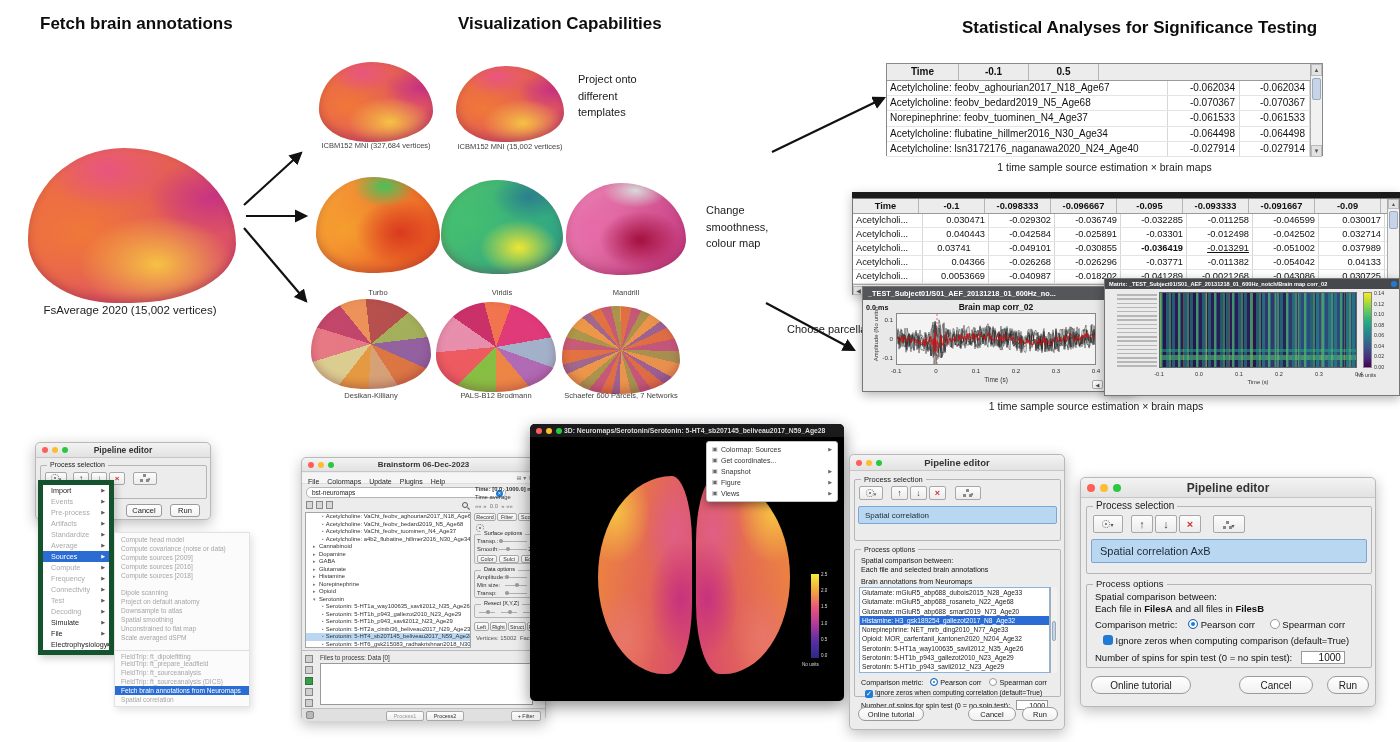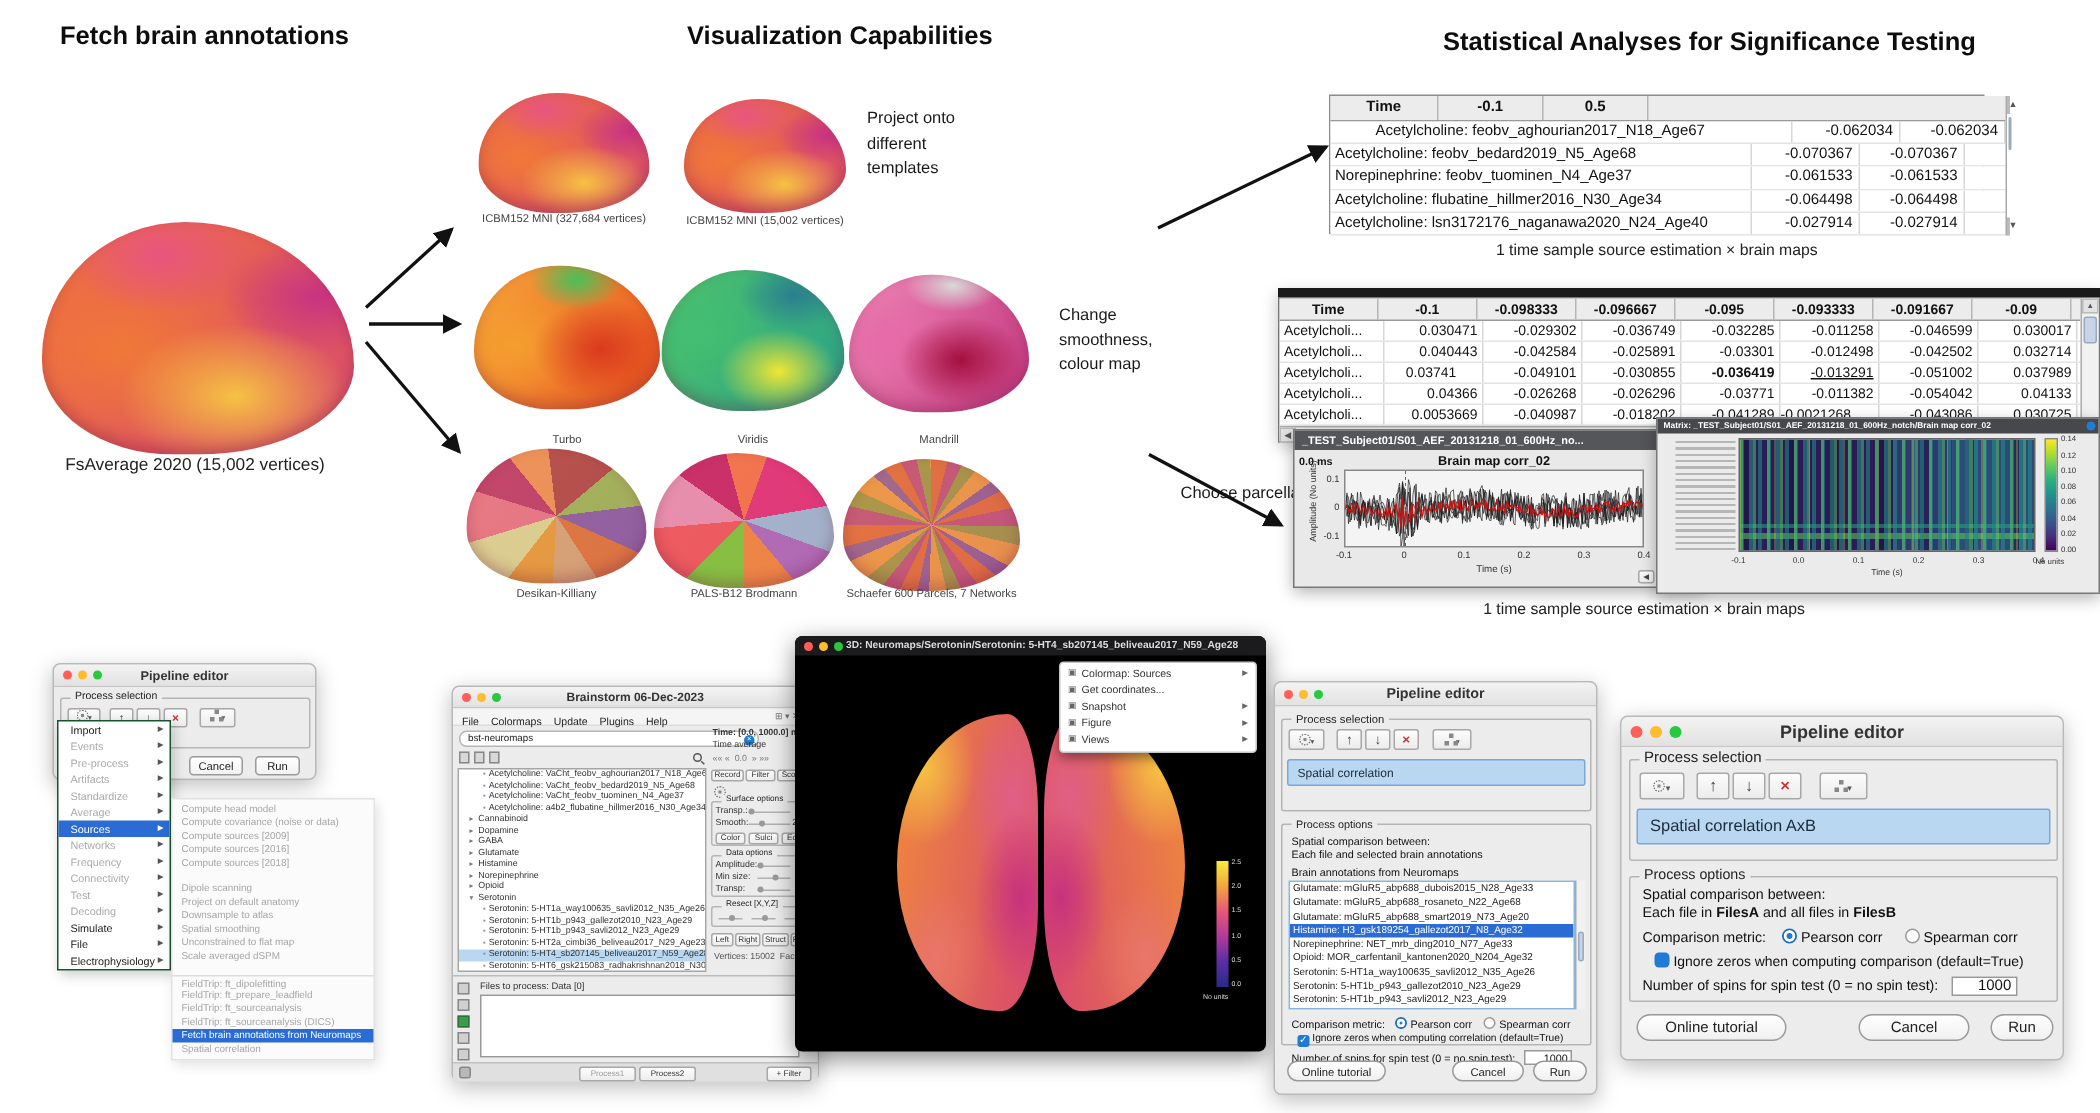--- a/index.html
+++ b/index.html
@@ -50,21 +50,21 @@
 .tl i:nth-child(1){background:#ff5f57}.tl i:nth-child(2){background:#febc2e}.tl i:nth-child(3){background:#28c840}
 .group{position:absolute;border:1px solid #b5b5b5;border-radius:2px}
 .group>b{position:absolute;top:-5px;left:6px;background:#ececec;padding:0 3px;font-weight:normal;color:#222}
 .tbtn{position:absolute;background:linear-gradient(#fcfcfc,#ececec);border:1px solid #a8a8a8;border-radius:2px;text-align:center;color:#444}
 .pbtn{position:absolute;background:linear-gradient(#ffffff,#f2f2f2);border:1px solid #9a9a9a;text-align:center;color:#222}
 .selbar{position:absolute;background:#b9d7f0;border:1px solid #7aa7d8;border-radius:2px;color:#1a2a3a;overflow:hidden;white-space:nowrap}
 .radio{display:inline-block;width:8px;height:8px;border:1px solid #999;border-radius:50%;background:#fff;vertical-align:-1px}
 .radio.on{background:#1f7bd4;border-color:#1a6ac0;box-shadow:inset 0 0 0 2px #fff}
 .check{display:inline-block;width:8px;height:8px;border-radius:2px;background:#1f7bd4;color:#fff;font-size:7px;line-height:8px;text-align:center;vertical-align:-1px}
 
-.menu{position:absolute;background:#fff;border:1px solid #14532d;box-shadow:2px 3px 8px rgba(0,0,0,.2)}
+.menu{position:absolute;background:#fff;border:5px solid #14532d;box-shadow:2px 3px 8px rgba(0,0,0,.2)}
 .m-it{height:11px;line-height:11px;padding:0 4px 0 8px;font-size:7.2px;color:#222;display:flex;justify-content:space-between;white-space:nowrap}
 .m-it.dim{color:#aaa}
 .m-it.sel{background:#2a6cd4;color:#fff}
 .m-it .ar{font-size:5px;color:#555}
 .m-it.sel .ar{color:#fff}
 .sub{position:absolute;background:#fbfbfb;border:1px solid #e2e2e2;box-shadow:2px 3px 8px rgba(0,0,0,.12)}
 .s-it{height:9px;line-height:9px;padding:0 6px;font-size:6.6px;color:#a6a6a6;white-space:nowrap}
 .s-it.gap{margin-top:8px}
 .s-it.sep{margin-top:8px;border-top:1px solid #ddd;padding-top:1px}
 .s-it.sel{background:#2a6cd4;color:#fff}
@@ -183,21 +183,21 @@
     <div style="flex:1;display:flex;flex-direction:column">
       <div class="trow thead" style="height:17px;line-height:16px">
 
       <span style="width: 72px; flex: 0 0 auto;">Time</span>
           <span style="width: 70px; flex: 0 0 auto;">-0.1</span>
           <span style="width: 70px; flex: 0 0 auto;">0.5</span>
         </div>
       <div style="flex:1;display:flex;flex-direction:column">
 
           <div class="trow t1r" style="height:15.2px;line-height:14px">
-            <span style="padding-left: 3px; width: 281px; flex: 0 0 auto; margin-left: 27px;">Acetylcholine: feobv_aghourian2017_N18_Age67</span>
+            <span style="padding-left: 3px; width: 281px; flex: 0 0 auto;">Acetylcholine: feobv_aghourian2017_N18_Age67</span>
             <span style="text-align: right; padding-right: 4px; width: 72px; flex: 0 0 auto;">-0.062034</span>
             <span style="text-align: right; padding-right: 4px; width: 70px; flex: 0 0 auto;">-0.062034</span>
           </div>
 
           <div class="trow t1r" style="height:15.2px;line-height:14px">
             <span style="padding-left: 3px; width: 281px; flex: 0 0 auto;">Acetylcholine: feobv_bedard2019_N5_Age68</span>
             <span style="text-align: right; padding-right: 4px; width: 72px; flex: 0 0 auto;">-0.070367</span>
             <span style="text-align: right; padding-right: 4px; width: 70px; flex: 0 0 auto;">-0.070367</span>
           </div>
 
@@ -289,21 +289,21 @@
               <span style="width: 66px; flex: 0 0 auto; text-align: right; padding-right: 3px;">-0.054042</span>
               <span style="width: 66px; flex: 0 0 auto; text-align: right; padding-right: 3px;">0.04133</span>
             </div>
 
             <div class="trow t2r" style="height:14px;line-height:13px">
               <span style="padding-left: 3px; width: 70px; flex: 0 0 auto;">Acetylcholi...</span>
               <span style="width: 66px; flex: 0 0 auto; text-align: right; padding-right: 3px;">0.0053669</span>
               <span style="width: 66px; flex: 0 0 auto; text-align: right; padding-right: 3px;">-0.040987</span>
               <span style="width: 66px; flex: 0 0 auto; text-align: right; padding-right: 3px;">-0.018202</span>
               <span style="width: 66px; flex: 0 0 auto; text-align: right; padding-right: 3px;">-0.041289</span>
-              <span style="width: 66px; flex: 0 0 auto; padding-right: 3px;">-0.0021268</span>
+              <span style="width: 66px; flex: 0 0 auto; text-align: right; padding-right: 3px;">-0.0021268</span>
               <span style="width: 66px; flex: 0 0 auto; text-align: right; padding-right: 3px;">-0.043086</span>
               <span style="width: 66px; flex: 0 0 auto; text-align: right; padding-right: 3px;">0.030725</span>
             </div>
           </div>
         <div style="height:11px;background:#f0f0f0;border-top:1px solid #aaa;display:flex;align-items:center">
           <span style="font-size:6px;color:#555;background:#e2e2e2;border:1px solid #bbb;width:11px;text-align:center">◀</span>
           <span style="flex:0 0 60px;height:7px;background:#c7d4e8;border:1px solid #9ab;border-radius:2px;margin-left:1px"></span>
         </div>
       </div>
       <div class="vsb" style="width:12px">
@@ -445,21 +445,21 @@
       <span>Average</span>
       <span class="ar">▶</span>
     </div>
 
     <div class="m-it sel">
       <span>Sources</span>
       <span class="ar">▶</span>
     </div>
 
     <div class="m-it dim">
-      <span>Networks</span>
+      <span>Compute</span>
       <span class="ar">▶</span>
     </div>
 
     <div class="m-it dim">
       <span>Frequency</span>
       <span class="ar">▶</span>
     </div>
 
     <div class="m-it dim">
       <span>Connectivity</span>

